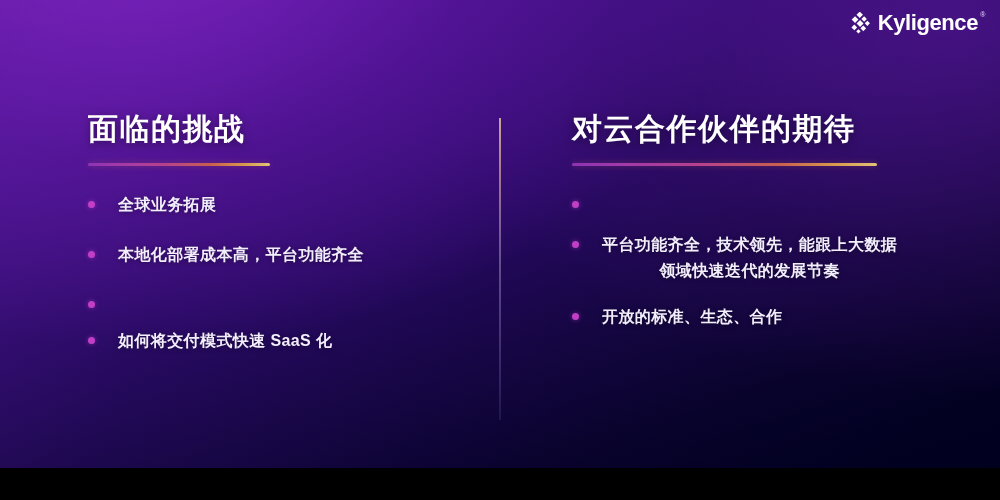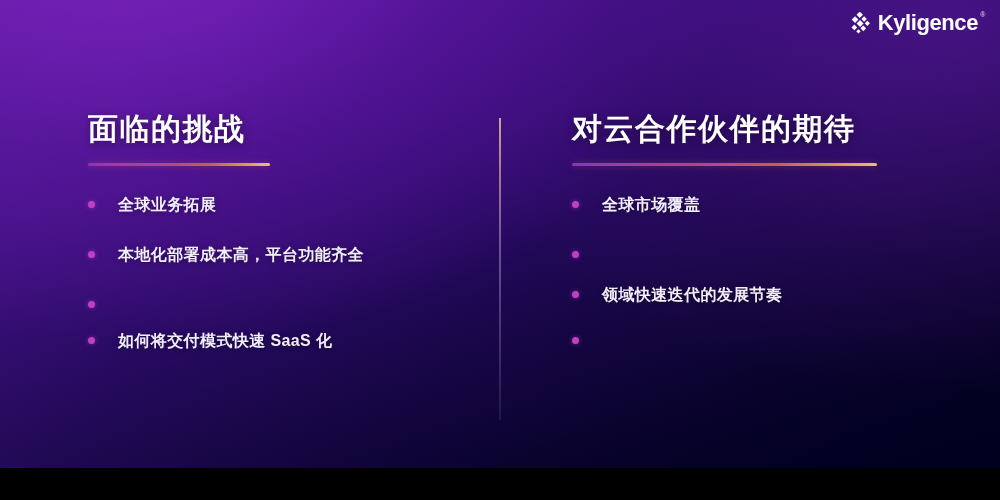--- a/index.html
+++ b/index.html
@@ -208,39 +208,37 @@
         </li>
 
       </ul>
     </div>
 
     <div class="col col-right">
       <h2 class="col-title">对云合作伙伴的期待</h2>
       <div class="title-rule right"></div>
       <ul class="bullets">
 
-        <li class="bullet">
-          <span class="dot"></span>
-          <span class="bullet-text">
-            <span class="ln">全球市场覆盖</span>
-          </span>
-        </li>
 
         <li class="bullet">
           <span class="dot"></span>
         </li>
 
         <li class="bullet multi">
           <span class="dot"></span>
           <span class="bullet-text">
+            <span class="ln">平台功能齐全，技术领先，能跟上大数据</span>
             <span class="ln">领域快速迭代的发展节奏</span>
           </span>
         </li>
 
         <li class="bullet">
           <span class="dot"></span>
+          <span class="bullet-text">
+            <span class="ln">开放的标准、生态、合作</span>
+          </span>
         </li>
 
       </ul>
     </div>
 
   </div>
 </div>
 
 </body></html>

